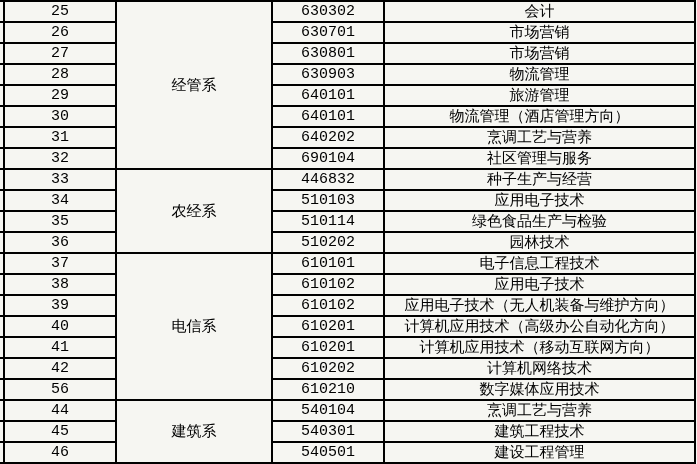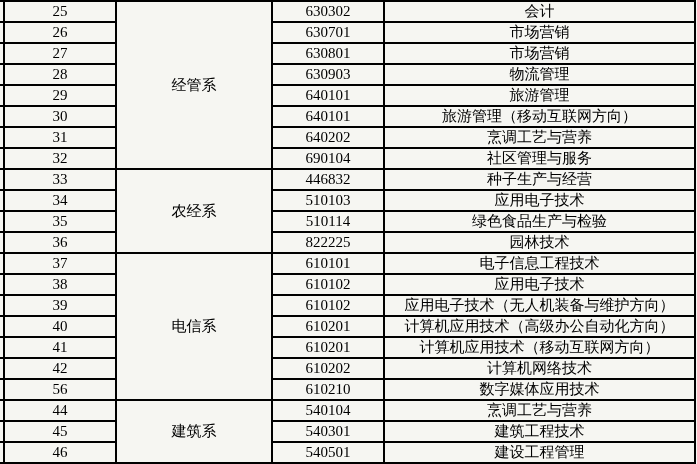--- a/index.html
+++ b/index.html
@@ -14,21 +14,21 @@
     width: 697px;
     height: 464px;
     overflow: hidden;
   }
   table.majors {
     border-collapse: collapse;
     table-layout: fixed;
     width: 695px;
     height: 464px;
     background: var(--bg);
-    font-family: Liberation Serif, serif;
+    font-family: Liberation Mono, monospace;
     font-size: 15px;
     color: var(--text);
   }
   table.majors td {
     border: 2px solid var(--border);
     text-align: center;
     vertical-align: middle;
     padding: 0;
     height: 19px;
     overflow: hidden;
@@ -82,21 +82,21 @@
     <tr>
       <td></td>
       <td>29</td>
       <td>640101</td>
       <td>旅游管理</td>
     </tr>
     <tr>
       <td></td>
       <td>30</td>
       <td>640101</td>
-      <td>旅游管理（移动互联网方向）</td>
+      <td>物流管理（酒店管理方向）</td>
     </tr>
     <tr>
       <td></td>
       <td>31</td>
       <td>640202</td>
       <td>烹调工艺与营养</td>
     </tr>
     <tr>
       <td></td>
       <td>32</td>
@@ -119,21 +119,21 @@
     </tr>
     <tr>
       <td></td>
       <td>35</td>
       <td>510114</td>
       <td>绿色食品生产与检验</td>
     </tr>
     <tr>
       <td></td>
       <td>36</td>
-      <td>822225</td>
+      <td>510202</td>
       <td>园林技术</td>
     </tr>
 
     <tr>
       <td></td>
       <td>37</td>
       <td rowspan="7">电信系</td>
       <td>610101</td>
       <td>电子信息工程技术</td>
     </tr>

